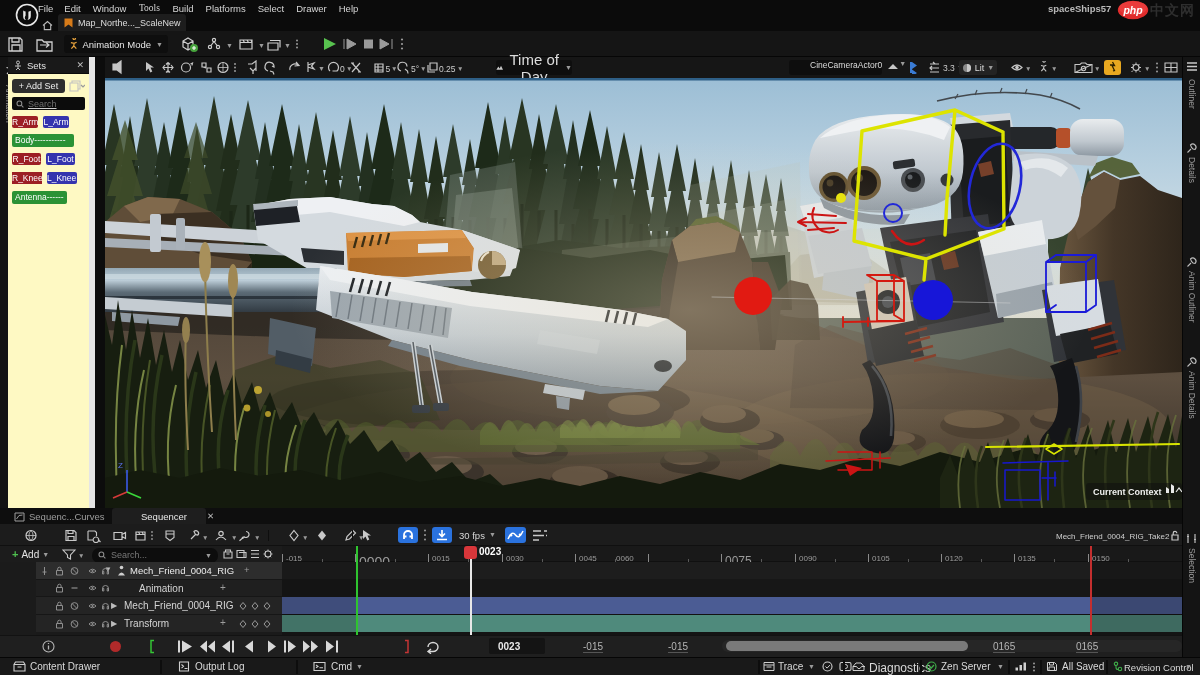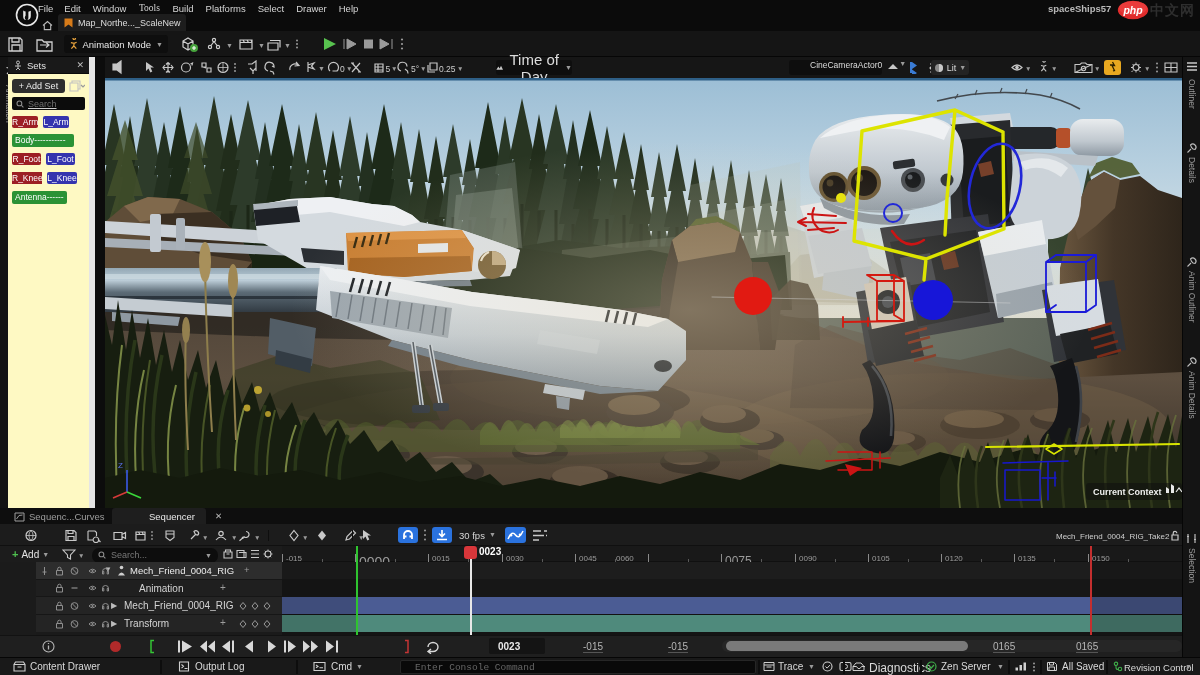--- a/index.html
+++ b/index.html
@@ -125,21 +125,21 @@
         </svg>
   <span style="font-size:9px;color:#6e6e6e;margin-left:4px;">Search</span>
  </div>
  <div style="position:relative;margin-top:6px;font-size:8.5px;color:#fff;">
   <div class="abs" style="left:4px;top:0;width:26px;height:12px;background:#9c1f24;border-radius:2px;text-align:center;line-height:12px;">R_Arm</div>
   <div class="abs" style="left:35px;top:0;width:26px;height:12px;background:#3434ae;border-radius:2px;text-align:center;line-height:12px;">L_Arm</div>
   <div class="abs" style="left:4px;top:18px;width:62px;height:13px;background:#2a9235;border-radius:2px;line-height:13px;padding-left:3px;">Body-----------</div>
   <div class="abs" style="left:4px;top:37px;width:29px;height:12px;background:#9c1f24;border-radius:2px;text-align:center;line-height:12px;">R_Foot</div>
   <div class="abs" style="left:38px;top:37px;width:29px;height:12px;background:#3434ae;border-radius:2px;text-align:center;line-height:12px;">L_Foot</div>
   <div class="abs" style="left:4px;top:56px;width:30px;height:12px;background:#9c1f24;border-radius:0;text-align:center;line-height:12px;">R_Knee</div>
-  <div class="abs" style="left:39px;top:56px;width:30px;height:12px;background:#3434ae;border-radius:2px;text-align:center;line-height:12px;">L_Knee</div>
+  <div class="abs" style="left:39px;top:56px;width:30px;height:12px;background:#3434ae;border-radius:2px;text-align:left;line-height:12px;">L_Knee</div>
   <div class="abs" style="left:4px;top:75px;width:55px;height:13px;background:#2a9235;border-radius:2px;line-height:13px;padding-left:3px;">Antenna------</div>
  </div>
 </div>
 
 <div class="abs" style="left:105px;top:57px;width:1077px;height:21px;background:#161616;" id="vptoolbar">
  <svg class="abs" style="left:5px;top:3px" width="360" height="15" viewBox="0 0 360 15">
   <g stroke="#c6c6c6" stroke-width="1.2" fill="none">
    <path d="M3 4 h4 l4 -3 v12 l-4 -3 h-4 z" fill="#c6c6c6"></path>
    <path d="M36 2 l0 9 2.5 -2.5 1.8 4 2 -1 -1.8 -4 3.5 0 z" fill="#c6c6c6" stroke="none"></path>
    <path d="M53 7.5 h10 M58 2.5 v10 M55 5 l-2 2.5 2 2.5 M61 5 l2 2.5 -2 2.5 M58 2.5 l-2 2 M58 2.5 l2 2 M56 12.5 l2 -2 2 2"></path>
@@ -194,21 +194,21 @@
         <span class="chev">▼</span>
  </div>
  <svg class="abs" style="left:781px;top:4px" width="60" height="13" viewBox="0 0 60 13">
   <path d="M2 8 L7 3 L12 8 Z M2 10.5 h10" fill="#c6c6c6"></path>
   <path d="M26 1 l5 3.5 -5 3.5 z M26 8.5 l5 3.5 -5 3.5 z" fill="#3a7bd4"></path>
   <rect x="24" y="1" width="2" height="11" fill="#3a7bd4"></rect>
   <path d="M44 3 h9 M49 3 l-2 -2 M44 7 h9 M46 5 l-2 2 2 2 M44 11 h9" stroke="#c6c6c6" stroke-width="1.2" fill="none"></path>
  </svg>
  <span class="abs" style="left:838px;top:6px;font-size:8.5px;color:#cdcdcd;">3.3</span>
       <span class="abs chev" style="left:852px;top:7px;">▼</span>
- <div class="abs" style="left:826px;top:3px;width:38px;height:15px;background:#232323;border-radius:3px;display:flex;align-items:center;justify-content:center;gap:3px;">
+ <div class="abs" style="left:854px;top:3px;width:38px;height:15px;background:#232323;border-radius:3px;display:flex;align-items:center;justify-content:center;gap:3px;">
   <svg width="10" height="10" viewBox="0 0 10 10">
           <circle cx="5" cy="5" r="4" fill="#8a8a8a"></circle>
           <path d="M5 1 a4 4 0 0 1 0 8 z" fill="#c9c9c9"></path>
         </svg>
   <span style="font-size:9px;color:#dcdcdc;">Lit</span>
         <span class="chev">▼</span>
  </div>
  <svg class="abs" style="left:906px;top:4px" width="60" height="13" viewBox="0 0 60 13">
   <path d="M1 6.5 Q6 1.5 11 6.5 Q6 11.5 1 6.5 Z" fill="none" stroke="#c6c6c6" stroke-width="1.2"></path>
         <circle cx="6" cy="6.5" r="1.8" fill="#c6c6c6"></circle>
@@ -694,21 +694,21 @@
 
 <div class="abs" style="left:0;top:508px;width:1182px;height:149px;background:#161616;" id="sequencer">
 
  <div class="abs" style="left:0;top:0;width:1182px;height:16px;background:#0e0e0e;"></div>
  <div class="abs" style="left:14px;top:3px;display:flex;align-items:center;gap:4px;">
   <svg width="11" height="10" viewBox="0 0 11 10">
           <path d="M1 1 h9 v8 h-9 z M2.5 7 q2 -5 6 -4" fill="none" stroke="#9d9d9d" stroke-width="1"></path>
         </svg>
   <span style="font-size:9.5px;color:#9d9d9d;">Sequenc...Curves</span>
  </div>
- <div class="abs" style="left:112px;top:0px;width:94px;height:16px;background:#1e1e1e;border-radius:3px 3px 0 0;display:flex;align-items:center;padding:0 21px;gap:16px;">
+ <div class="abs" style="left:112px;top:0px;width:94px;height:16px;background:#1e1e1e;border-radius:3px 3px 0 0;display:flex;align-items:center;padding:0 13px;gap:16px;">
   <svg width="10" height="9" viewBox="0 0 10 9">
           <path d="M0.5 2.8 h9 v5.7 h-9 z M0.5 2.8 l1.2 -2.3 2.3 0.6 -1.2 2.2 M4 1.1 l2.3 0.6 -1.2 2.2 M8.5 1.8 l-1.1 2.1" fill="none" stroke="#c9c9c9" stroke-width="0.9"></path>
         </svg>
   <span style="font-size:9.5px;color:#e8e8e8;">Sequencer</span>
   <span style="color:#bdbdbd;font-size:8.5px;margin-left:4px;">✕</span>
  </div>
 
  <div class="abs" style="left:0;top:16px;width:1182px;height:22px;background:#1c1c1c;border-bottom:1px solid #101010;"></div>
  <svg class="abs" style="left:6px;top:20px" width="550" height="15" viewBox="0 0 550 15">
   <g stroke="#c8c8c8" stroke-width="1.2" fill="none">
@@ -990,23 +990,20 @@
  <span class="abs" style="left:30px;top:3px;font-size:10px;color:#dadada;">Content Drawer</span>
  <svg class="abs" style="left:178px;top:3px" width="12" height="11" viewBox="0 0 12 11">
         <path d="M1.5 1 h9 v9 h-9 z M3.5 3.5 l2 1.8 -2 1.8 M6.5 7.5 h3" fill="none" stroke="#cfcfcf" stroke-width="1.1"></path>
       </svg>
  <span class="abs" style="left:195px;top:3px;font-size:10px;color:#dadada;">Output Log</span>
  <svg class="abs" style="left:313px;top:3px" width="13" height="11" viewBox="0 0 13 11">
         <path d="M1 1.5 h11 v8 h-11 z M3 4 l2 1.4 -2 1.4 M6.5 6.8 h3.5" fill="none" stroke="#cfcfcf" stroke-width="1.1"></path>
       </svg>
  <span class="abs" style="left:331px;top:3px;font-size:10px;color:#dadada;">Cmd</span>
  <span class="abs chev" style="left:356px;top:5px;">▼</span>
- <div class="abs" style="left:400px;top:1.5px;width:356px;height:14px;background:#090909;border:1px solid #262626;border-radius:2px;">
-  <span style="position:absolute;left:14px;top:1px;font-size:9.5px;color:#676767;font-family:'Liberation Mono',monospace;">Enter Console Command</span>
- </div>
  <div class="abs" style="left:758px;top:2px;width:2px;height:14px;background:#0d0d0d;"></div>
  <svg class="abs" style="left:763px;top:3px" width="12" height="11" viewBox="0 0 12 11">
         <path d="M1 1.5 h10 v8 h-10 z M1 4 h10 M3.5 6 h5" fill="none" stroke="#cfcfcf" stroke-width="1"></path>
       </svg>
  <span class="abs" style="left:778px;top:3px;font-size:10px;color:#dadada;">Trace</span>
  <span class="abs chev" style="left:808px;top:5px;">▼</span>
  <svg class="abs" style="left:822px;top:3px" width="32" height="11" viewBox="0 0 32 11">
         <circle cx="5.5" cy="5.5" r="4.5" fill="none" stroke="#cfcfcf" stroke-width="1.1"></circle>
         <path d="M3.5 5.5 l1.6 1.6 2.8 -3" stroke="#cfcfcf" stroke-width="1" fill="none"></path>
         <rect x="18" y="1.5" width="11" height="8" rx="1.5" fill="none" stroke="#cfcfcf" stroke-width="1.1"></rect>

